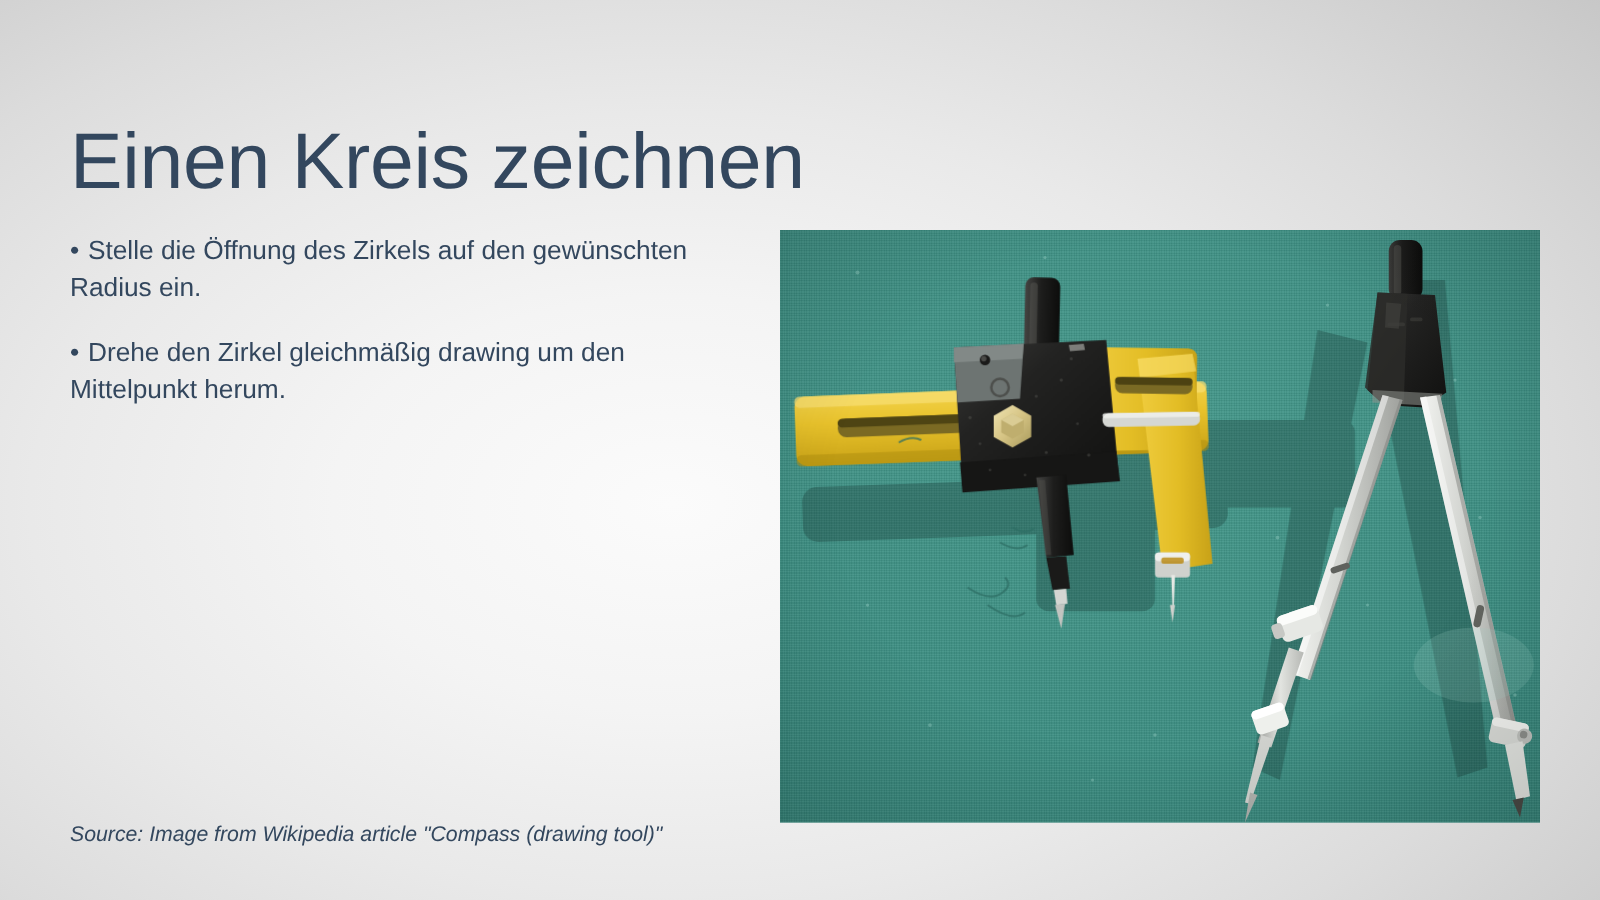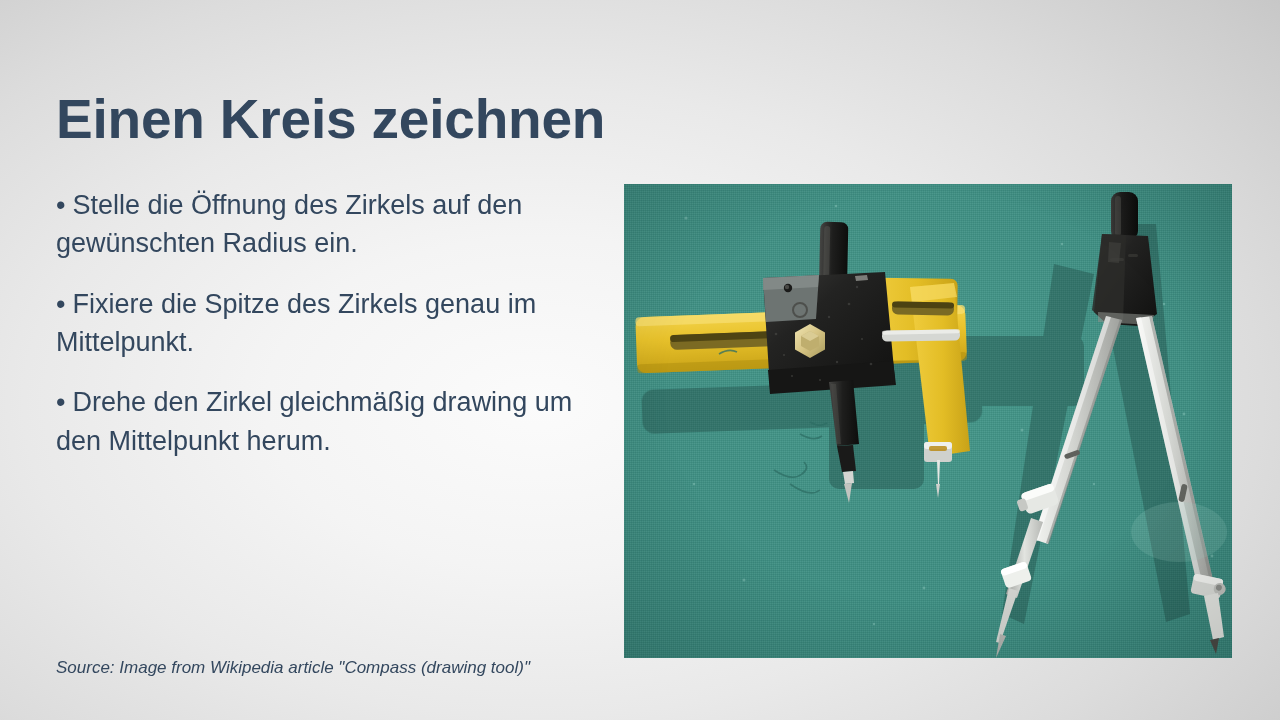--- a/index.html
+++ b/index.html
@@ -33,37 +33,37 @@
          #a9a9a9 100%);
     overflow: hidden;
   }
 
   
   .slide-title {
     position: absolute;
     left: 56px;
     top: 52px;
     width: 900px;
-    font-size: 55px;
-    font-weight: bold;
+    font-size: 63px;
+    font-weight: normal;
     line-height: 1.12;
     color: #33475e;
     letter-spacing: -0.2px;
     white-space: nowrap;
   }
 
   
   .body-col {
     position: absolute;
     left: 56px;
     top: 186px;
     width: 545px;
   }
   .bullet {
-    font-size: 27px;
+    font-size: 21px;
     line-height: 1.42;
     color: #33475e;
     margin: 0 0 22px 0;
     text-indent: 0;
   }
   .bullet:last-child { margin-bottom: 0; }
   .bullet .dot {
     margin-right: 7px;
   }
 
@@ -107,21 +107,20 @@
 <body>
 
 <div class="slide">
 
   <h1 class="slide-title">Einen Kreis zeichnen</h1>
 
   <div class="body-col">
 
     <p class="bullet"><span class="dot">•</span><span>Stelle die Öffnung des Zirkels auf den gewünschten Radius ein.</span></p>
 
-    <p class="bullet"><span class="dot">•</span><span>Fixiere die Spitze des Zirkels genau im Mittelpunkt.</span></p>
 
     <p class="bullet"><span class="dot">•</span><span>Drehe den Zirkel gleichmäßig drawing um den Mittelpunkt herum.</span></p>
 
   </div>
 
   <div class="source-caption">Source: Image from Wikipedia article "Compass (drawing tool)"</div>
 
   <div class="photo">
     <div class="felt"></div>
 

